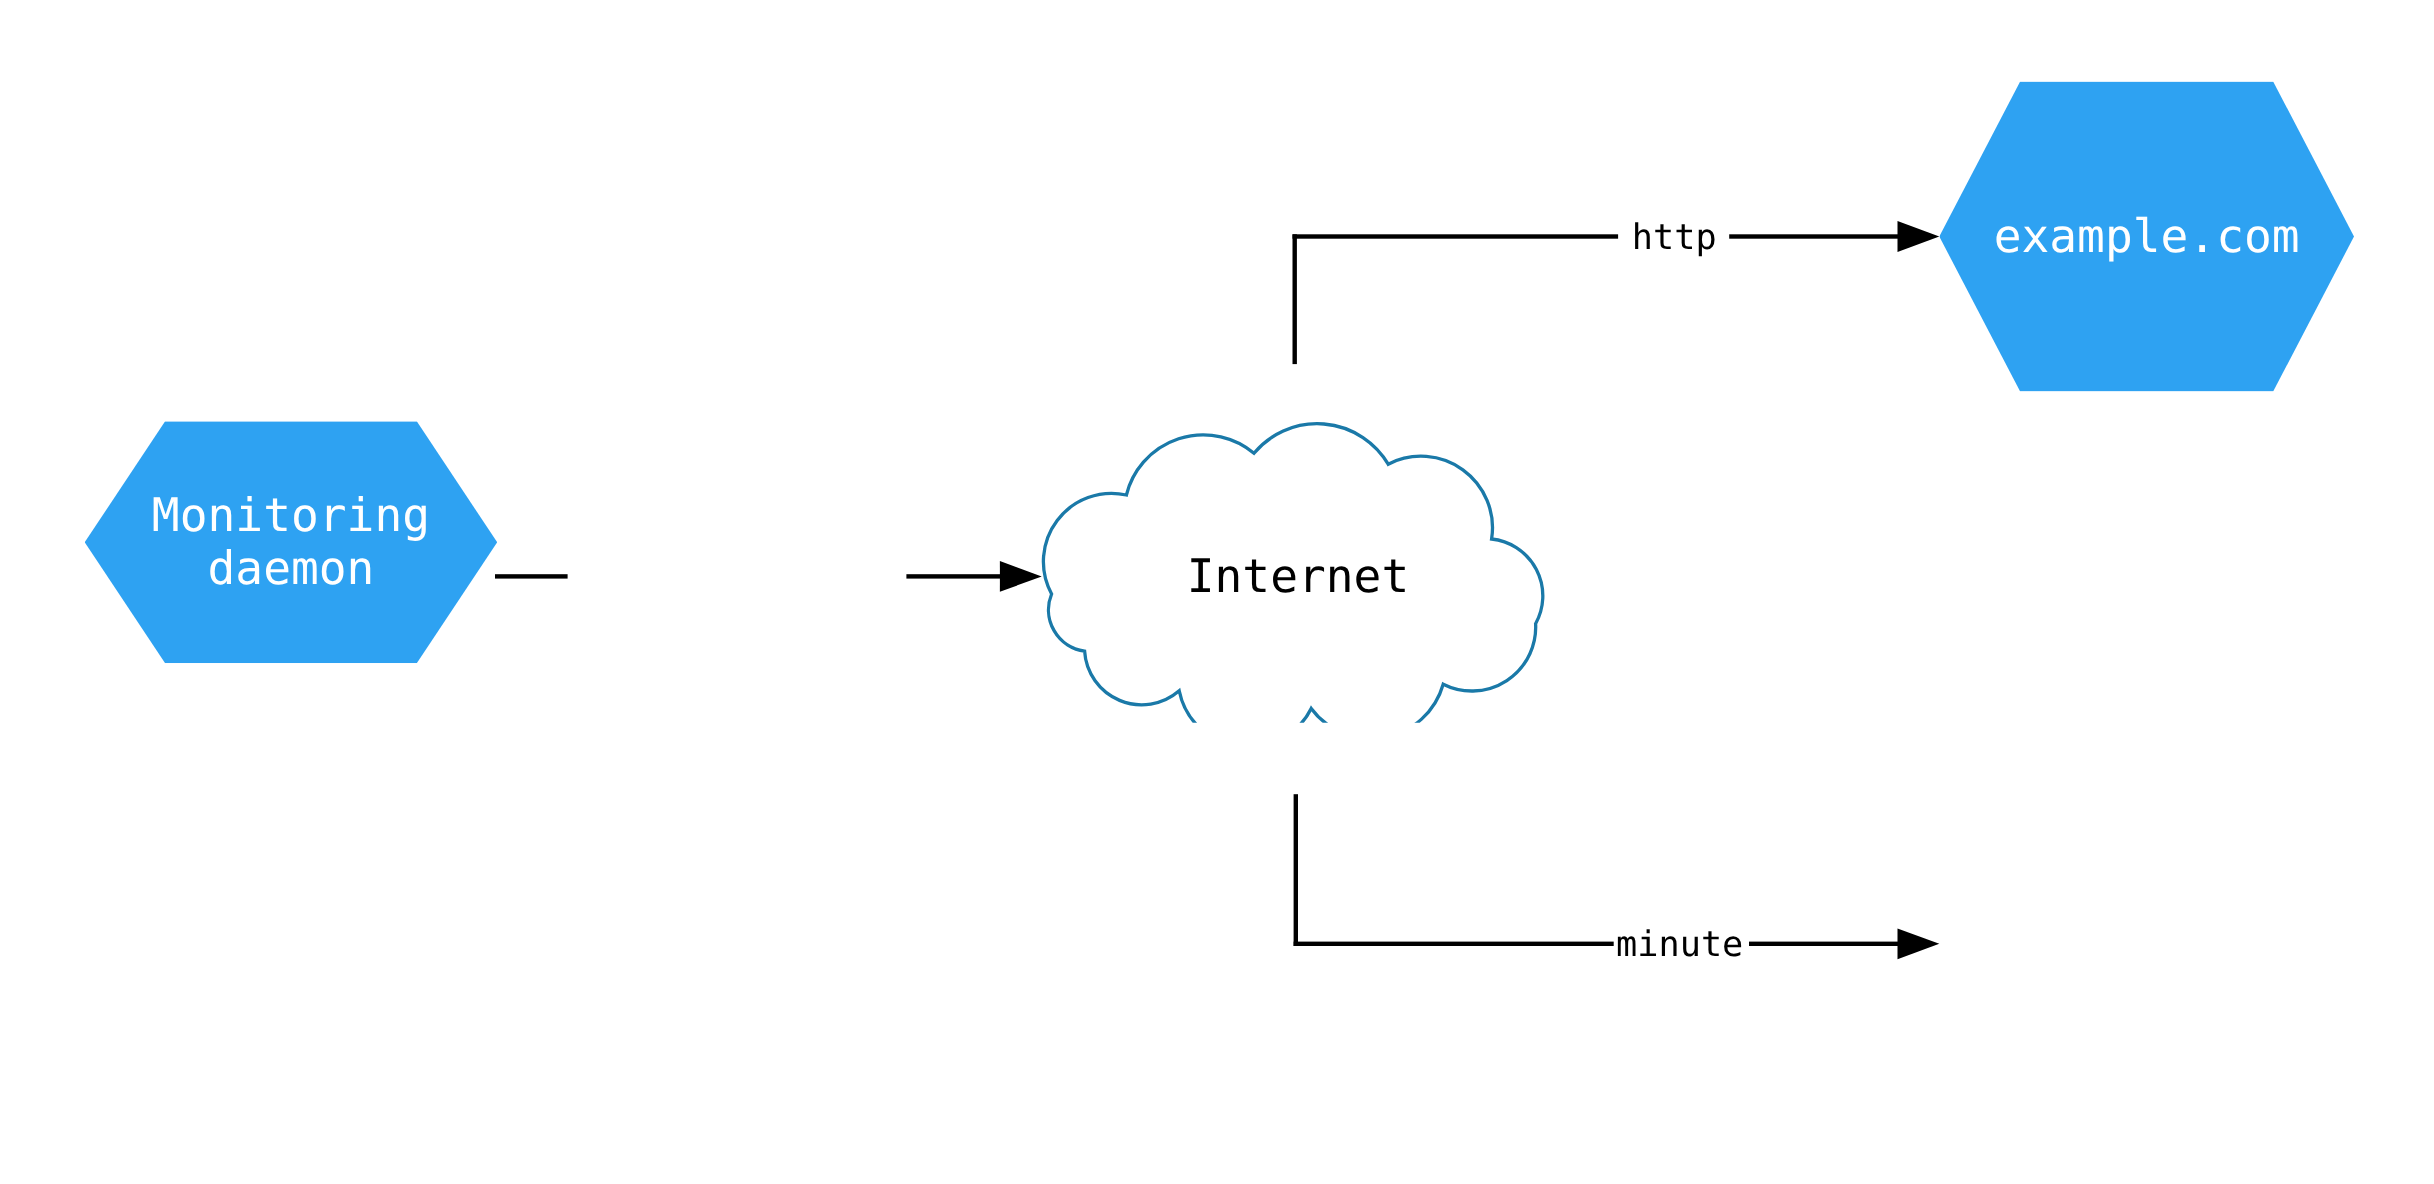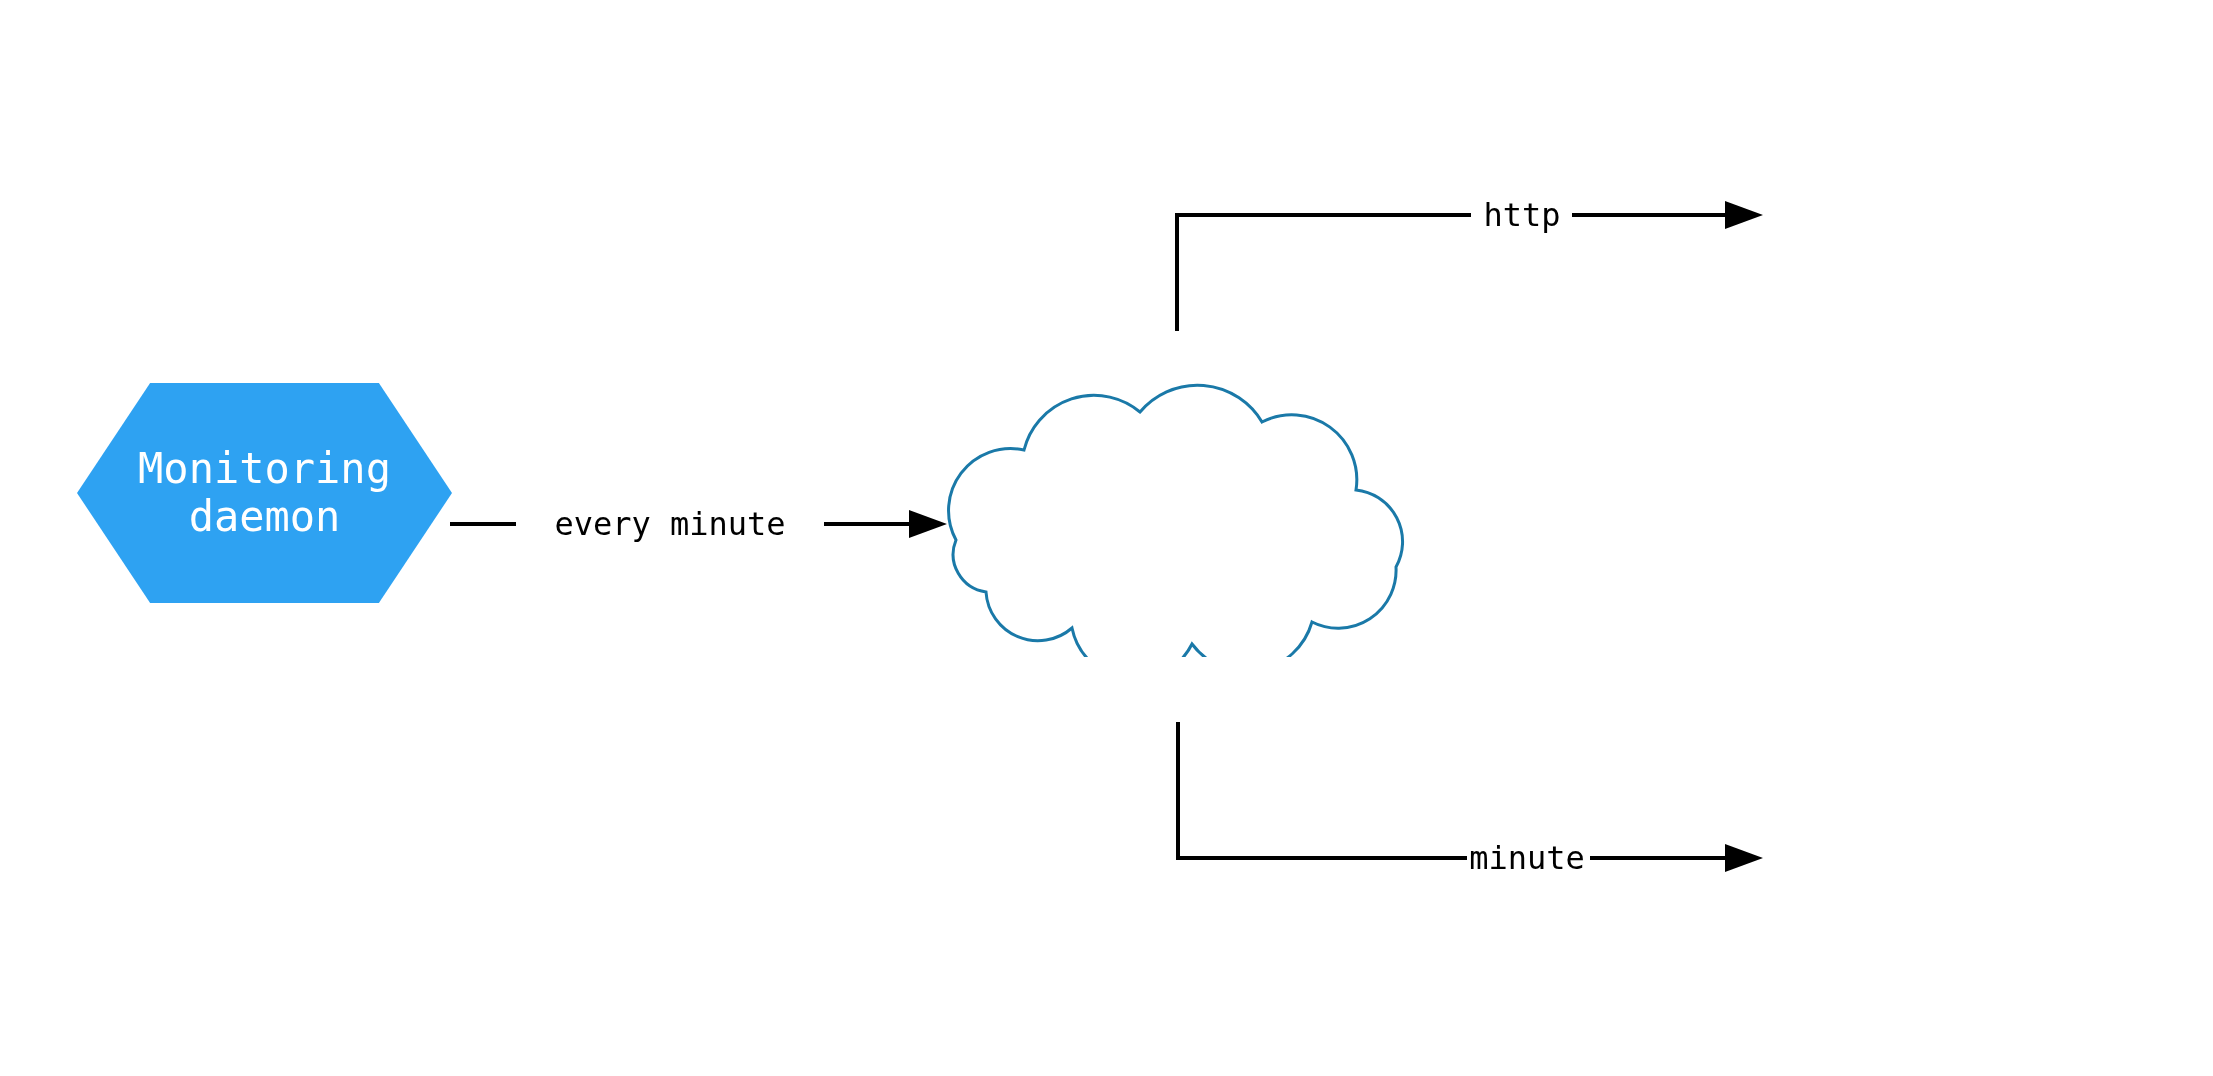--- a/index.html
+++ b/index.html
@@ -50,34 +50,37 @@
 <body>
 
 <div class="canvas">
 
   <div class="hex hex-monitoring">
     <span>Monitoring
 daemon</span>
   </div>
 
   <div class="hline" style="left:450px;top:522px;width:66px"></div>
-  <div class="edge-label lbl-every">every minute</div>
   <div class="hline" style="left:824px;top:522px;width:87px"></div>
   <div class="arrowhead" style="left:909px;top:510px"></div>
 
   <svg class="cloud-svg" viewBox="0 0 466 275">
     <path d="M12,158 A62,62 0 0 1 80,68 A72,72 0 0 1 196,30 A75,75 0 0 1 318,40 A65,65 0 0 1 412,108 A52,52 0 0 1 452,185 A58,58 0 0 1 368,240 A68,68 0 0 1 248,262 A64,64 0 0 1 128,246 A52,52 0 0 1 42,210 A38,38 0 0 1 12,158 Z" fill="#ffffff" stroke="#1A79A8" stroke-width="3"></path>
   </svg>
+  <div class="cloud-label">Internet</div>
 
   <div class="vline" style="left:1175px;top:213px;height:118px"></div>
   <div class="hline" style="left:1175px;top:213px;width:296px"></div>
   <div class="edge-label lbl-http">http</div>
   <div class="hline" style="left:1572px;top:213px;width:155px"></div>
   <div class="arrowhead" style="left:1725px;top:201px"></div>
 
+  <div class="hex hex-example">
+    <span>example.com</span>
+  </div>
 
   <div class="vline" style="left:1176px;top:722px;height:138px"></div>
   <div class="hline" style="left:1176px;top:856px;width:291px"></div>
   <div class="edge-label lbl-https">minute</div>
   <div class="hline" style="left:1590px;top:856px;width:137px"></div>
   <div class="arrowhead" style="left:1725px;top:844px"></div>
 
 
 </div>
 

